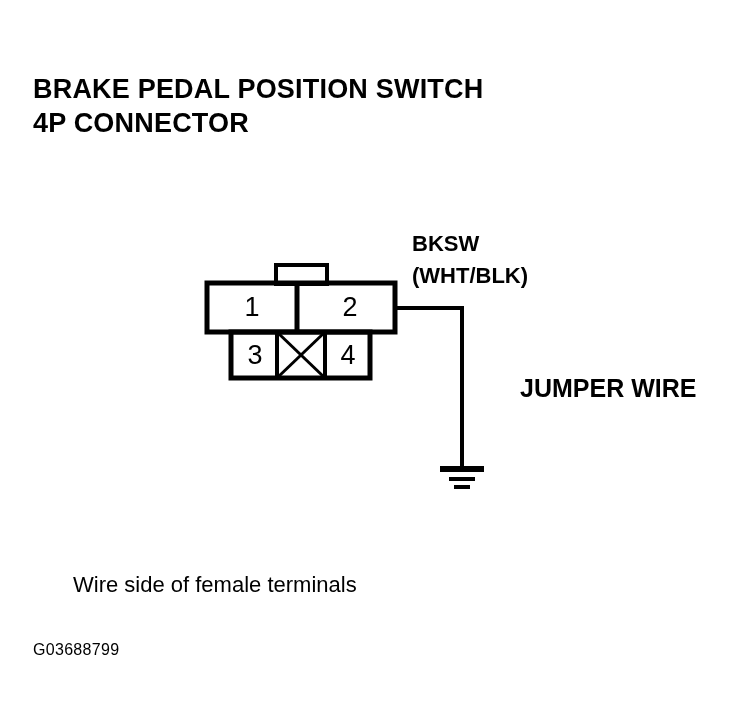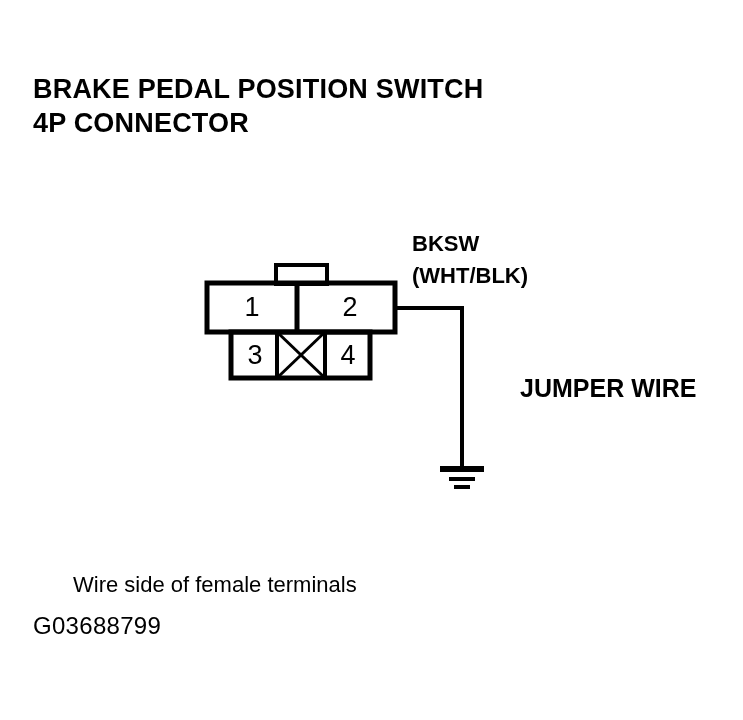--- a/index.html
+++ b/index.html
@@ -60,22 +60,22 @@
     left: 73px;
     top: 569px;
     font-size: 22px;
     line-height: 32px;
     white-space: nowrap;
   }
 
   .refcode {
     position: absolute;
     left: 33px;
-    top: 612px;
-    font-size: 24px;
+    top: 636px;
+    font-size: 16px;
     line-height: 28px;
     letter-spacing: 0.3px;
     white-space: nowrap;
   }
 
   .diagram {
     position: absolute;
     left: 0;
     top: 0;
   }

